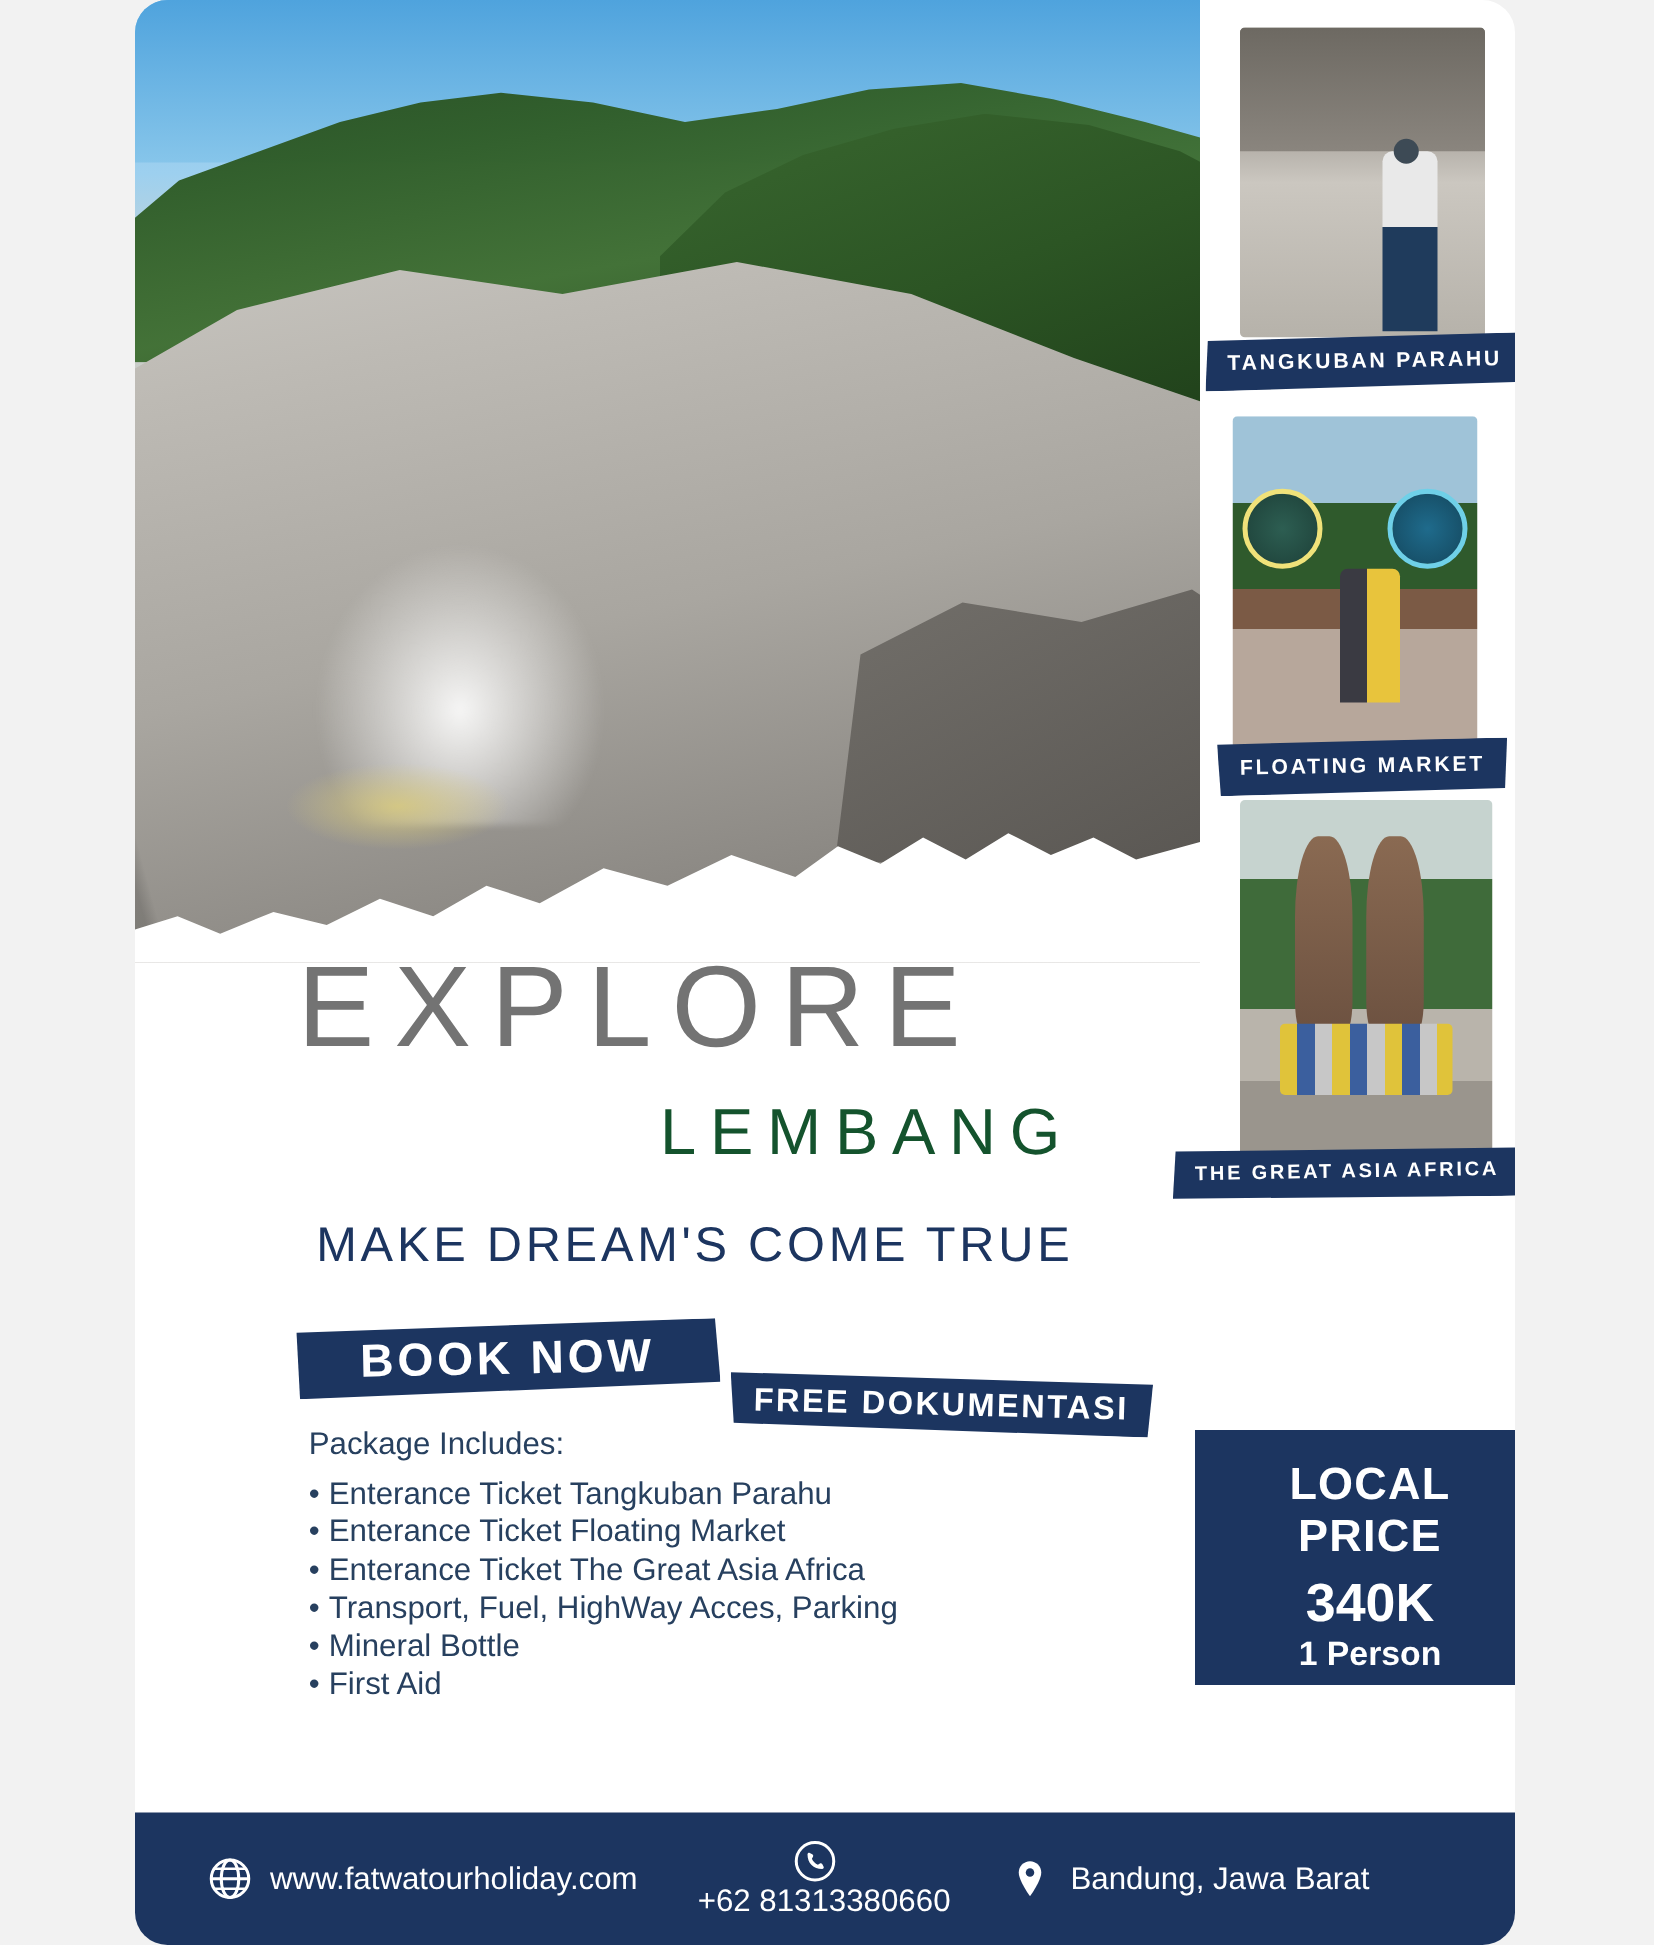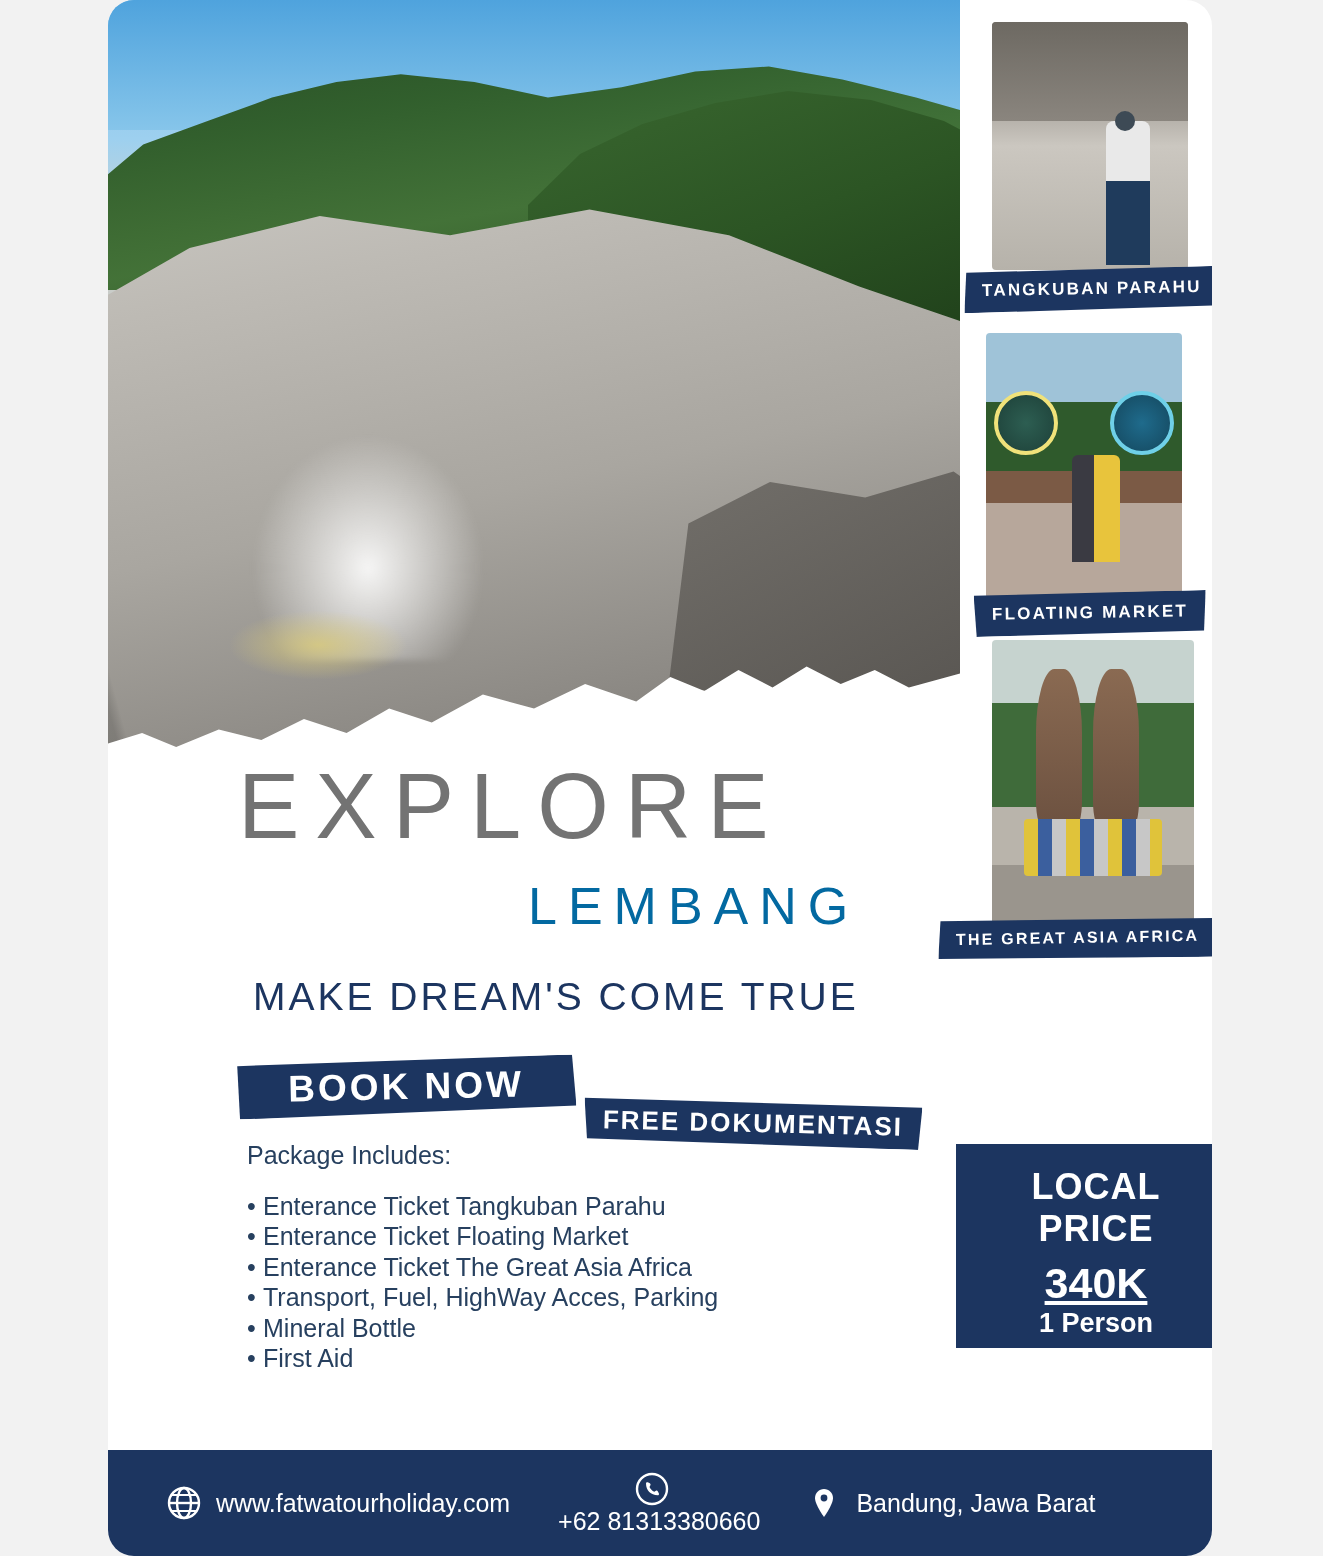--- a/index.html
+++ b/index.html
@@ -175,21 +175,21 @@
     width: 700px;
     color: #737373;
     font-size: 92px;
     letter-spacing: 16px;
     font-weight: 400;
     line-height: 1;
   }
   .subtitle {
     position: absolute;
     left: 420px; top: 876px;
-    color: #0369a1;
+    color: #14532d;
     font-size: 52px;
     letter-spacing: 11px;
     font-weight: 400;
   }
   .tagline {
     position: absolute;
     left: 145px; top: 975px;
     color: #1c3560;
     font-size: 39px;
     letter-spacing: 3px;
@@ -225,42 +225,42 @@
   }
 
   
   .pkg {
     position: absolute;
     left: 139px; top: 1140px;
     color: #27405f;
     font-size: 25px;
     line-height: 30.5px;
   }
-  .pkg .pkg-head { margin-bottom: 20px; }
+  .pkg .pkg-head { margin-bottom: 9px; }
   .pkg ul { list-style: none; margin: 0; padding: 0; }
   .pkg li { position: relative; padding-left: 16px; }
   .pkg li:before {
     content: "•";
     position: absolute; left: 0; top: 0;
   }
 
   
   .price-box {
     position: absolute;
     left: 848px; top: 1144px;
     width: 280px; height: 204px;
     background: #1c3560;
     color: #ffffff;
     text-align: center;
     padding-top: 22px;
     box-sizing: border-box;
   }
   .price-local { font-size: 36px; font-weight: 700; letter-spacing: 1px; line-height: 1.18; }
   .price-word  { font-size: 36px; font-weight: 700; letter-spacing: 1px; line-height: 1.18; }
-  .price-amount{ font-size: 43px; font-weight: 700; margin-top: 8px; text-decoration: underline; }
+  .price-amount{ font-size: 43px; font-weight: 700; margin-top: 8px; }
   .price-person{ font-size: 27px; font-weight: 700; }
 
   
   .footer {
     position: absolute;
     left: 0; bottom: 0;
     width: 1104px; height: 106px;
     background: #1c3560;
     display: flex;
     align-items: center;

